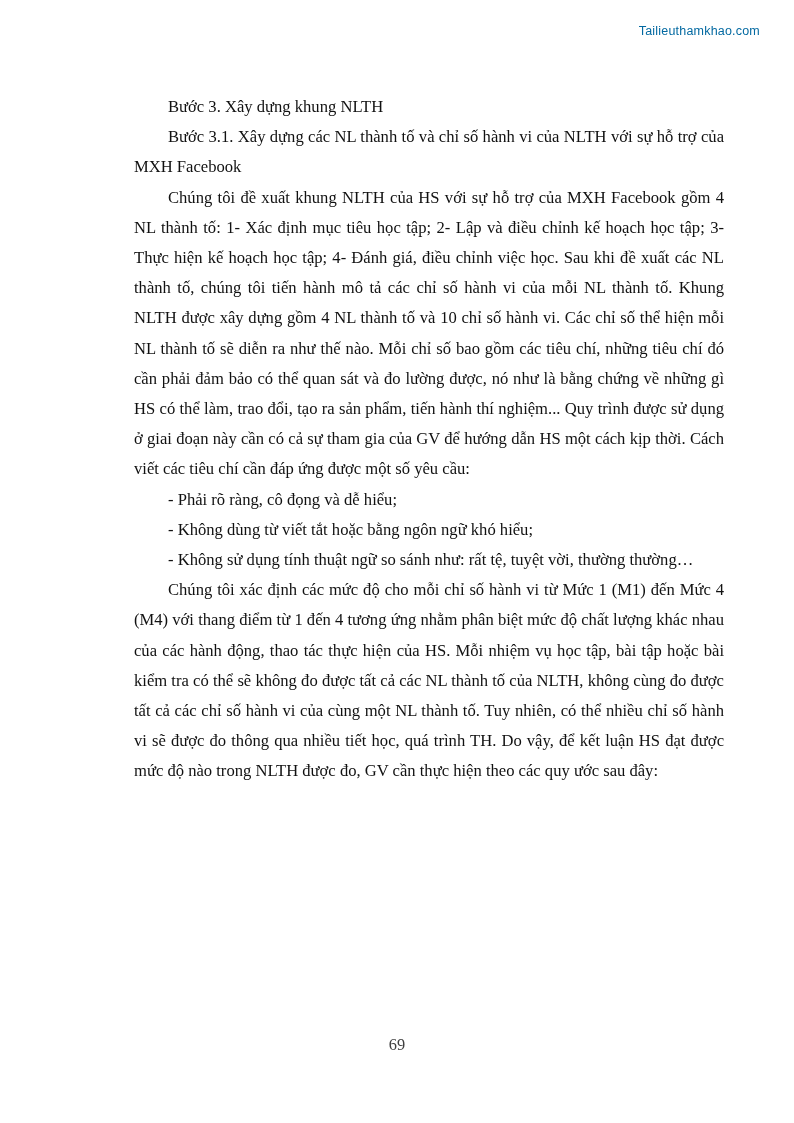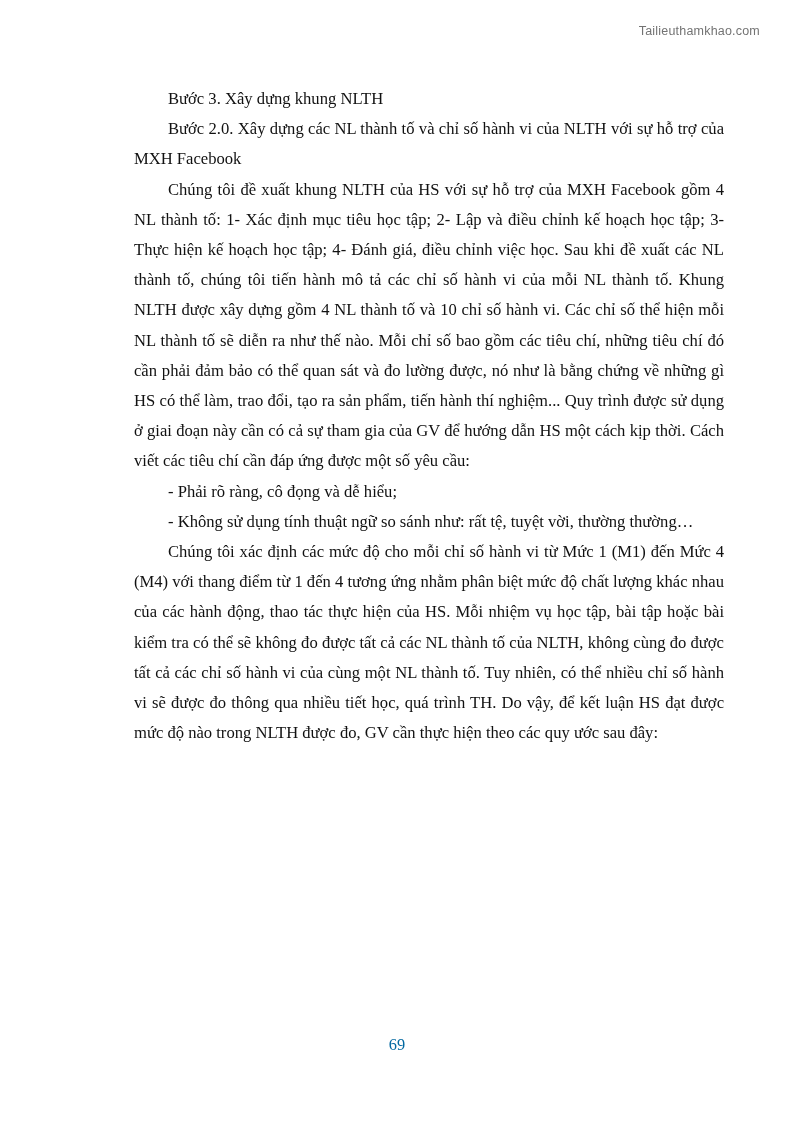--- a/index.html
+++ b/index.html
@@ -18,28 +18,28 @@
     margin: 0 auto;
     overflow: hidden;
     box-sizing: border-box;
   }
   .watermark {
     position: absolute;
     top: 24px;
     right: 34px;
     font-family: "Liberation Sans", sans-serif;
     font-size: 12.5px;
-    color: #737373;
+    color: #0369a1;
     letter-spacing: 0.2px;
     user-select: none;
   }
   .content {
     position: absolute;
     left: 134px;
-    top: 84px;
+    top: 92px;
     width: 590px;
   }
   p {
     margin: 0;
     font-size: 16.6px;
     line-height: 30.2px;
     color: #111111;
     text-align: justify;
     text-justify: inter-word;
     hyphens: none;
@@ -50,34 +50,35 @@
   p.bullet {
     text-indent: 34px;
   }
   .footer {
     position: absolute;
     left: 0;
     right: 0;
     top: 1035px;
     text-align: center;
     font-size: 16.4px;
-    color: #0369a1;
+    color: #404040;
   }
 </style>
 </head>
 <body>
 
 <div class="page">
 
   <div class="watermark">Tailieuthamkhao.com</div>
 
   <div class="content">
     <p class="indent">Bước 3. Xây dựng khung NLTH</p>
-    <p class="indent">Bước 2.0. Xây dựng các NL thành tố và chỉ số hành vi của NLTH với sự hỗ trợ của MXH Facebook</p>
+    <p class="indent">Bước 3.1. Xây dựng các NL thành tố và chỉ số hành vi của NLTH với sự hỗ trợ của MXH Facebook</p>
     <p class="indent">Chúng tôi đề xuất khung NLTH của HS với sự hỗ trợ của MXH Facebook gồm 4 NL thành tố: 1- Xác định mục tiêu học tập; 2- Lập và điều chỉnh kế hoạch học tập; 3- Thực hiện kế hoạch học tập; 4- Đánh giá, điều chỉnh việc học. Sau khi đề xuất các NL thành tố, chúng tôi tiến hành mô tả các chỉ số hành vi của mỗi NL thành tố. Khung NLTH được xây dựng gồm 4 NL thành tố và 10 chỉ số hành vi. Các chỉ số thể hiện mỗi NL thành tố sẽ diễn ra như thế nào. Mỗi chỉ số bao gồm các tiêu chí, những tiêu chí đó cần phải đảm bảo có thể quan sát và đo lường được, nó như là bằng chứng về những gì HS có thể làm, trao đổi, tạo ra sản phẩm, tiến hành thí nghiệm... Quy trình được sử dụng ở giai đoạn này cần có cả sự tham gia của GV để hướng dẫn HS một cách kịp thời. Cách viết các tiêu chí cần đáp ứng được một số yêu cầu:</p>
     <p class="bullet">- Phải rõ ràng, cô đọng và dễ hiểu;</p>
+    <p class="bullet">- Không dùng từ viết tắt hoặc bằng ngôn ngữ khó hiểu;</p>
     <p class="bullet">- Không sử dụng tính thuật ngữ so sánh như: rất tệ, tuyệt vời, thường thường…</p>
     <p class="indent">Chúng tôi xác định các mức độ cho mỗi chỉ số hành vi từ Mức 1 (M1) đến Mức 4 (M4) với thang điểm từ 1 đến 4 tương ứng nhằm phân biệt mức độ chất lượng khác nhau của các hành động, thao tác thực hiện của HS. Mỗi nhiệm vụ học tập, bài tập hoặc bài kiểm tra có thể sẽ không đo được tất cả các NL thành tố của NLTH, không cùng đo được tất cả các chỉ số hành vi của cùng một NL thành tố. Tuy nhiên, có thể nhiều chỉ số hành vi sẽ được đo thông qua nhiều tiết học, quá trình TH. Do vậy, để kết luận HS đạt được mức độ nào trong NLTH được đo, GV cần thực hiện theo các quy ước sau đây:</p>
   </div>
 
   <div class="footer">69</div>
 
 </div>
 
 </body></html>

